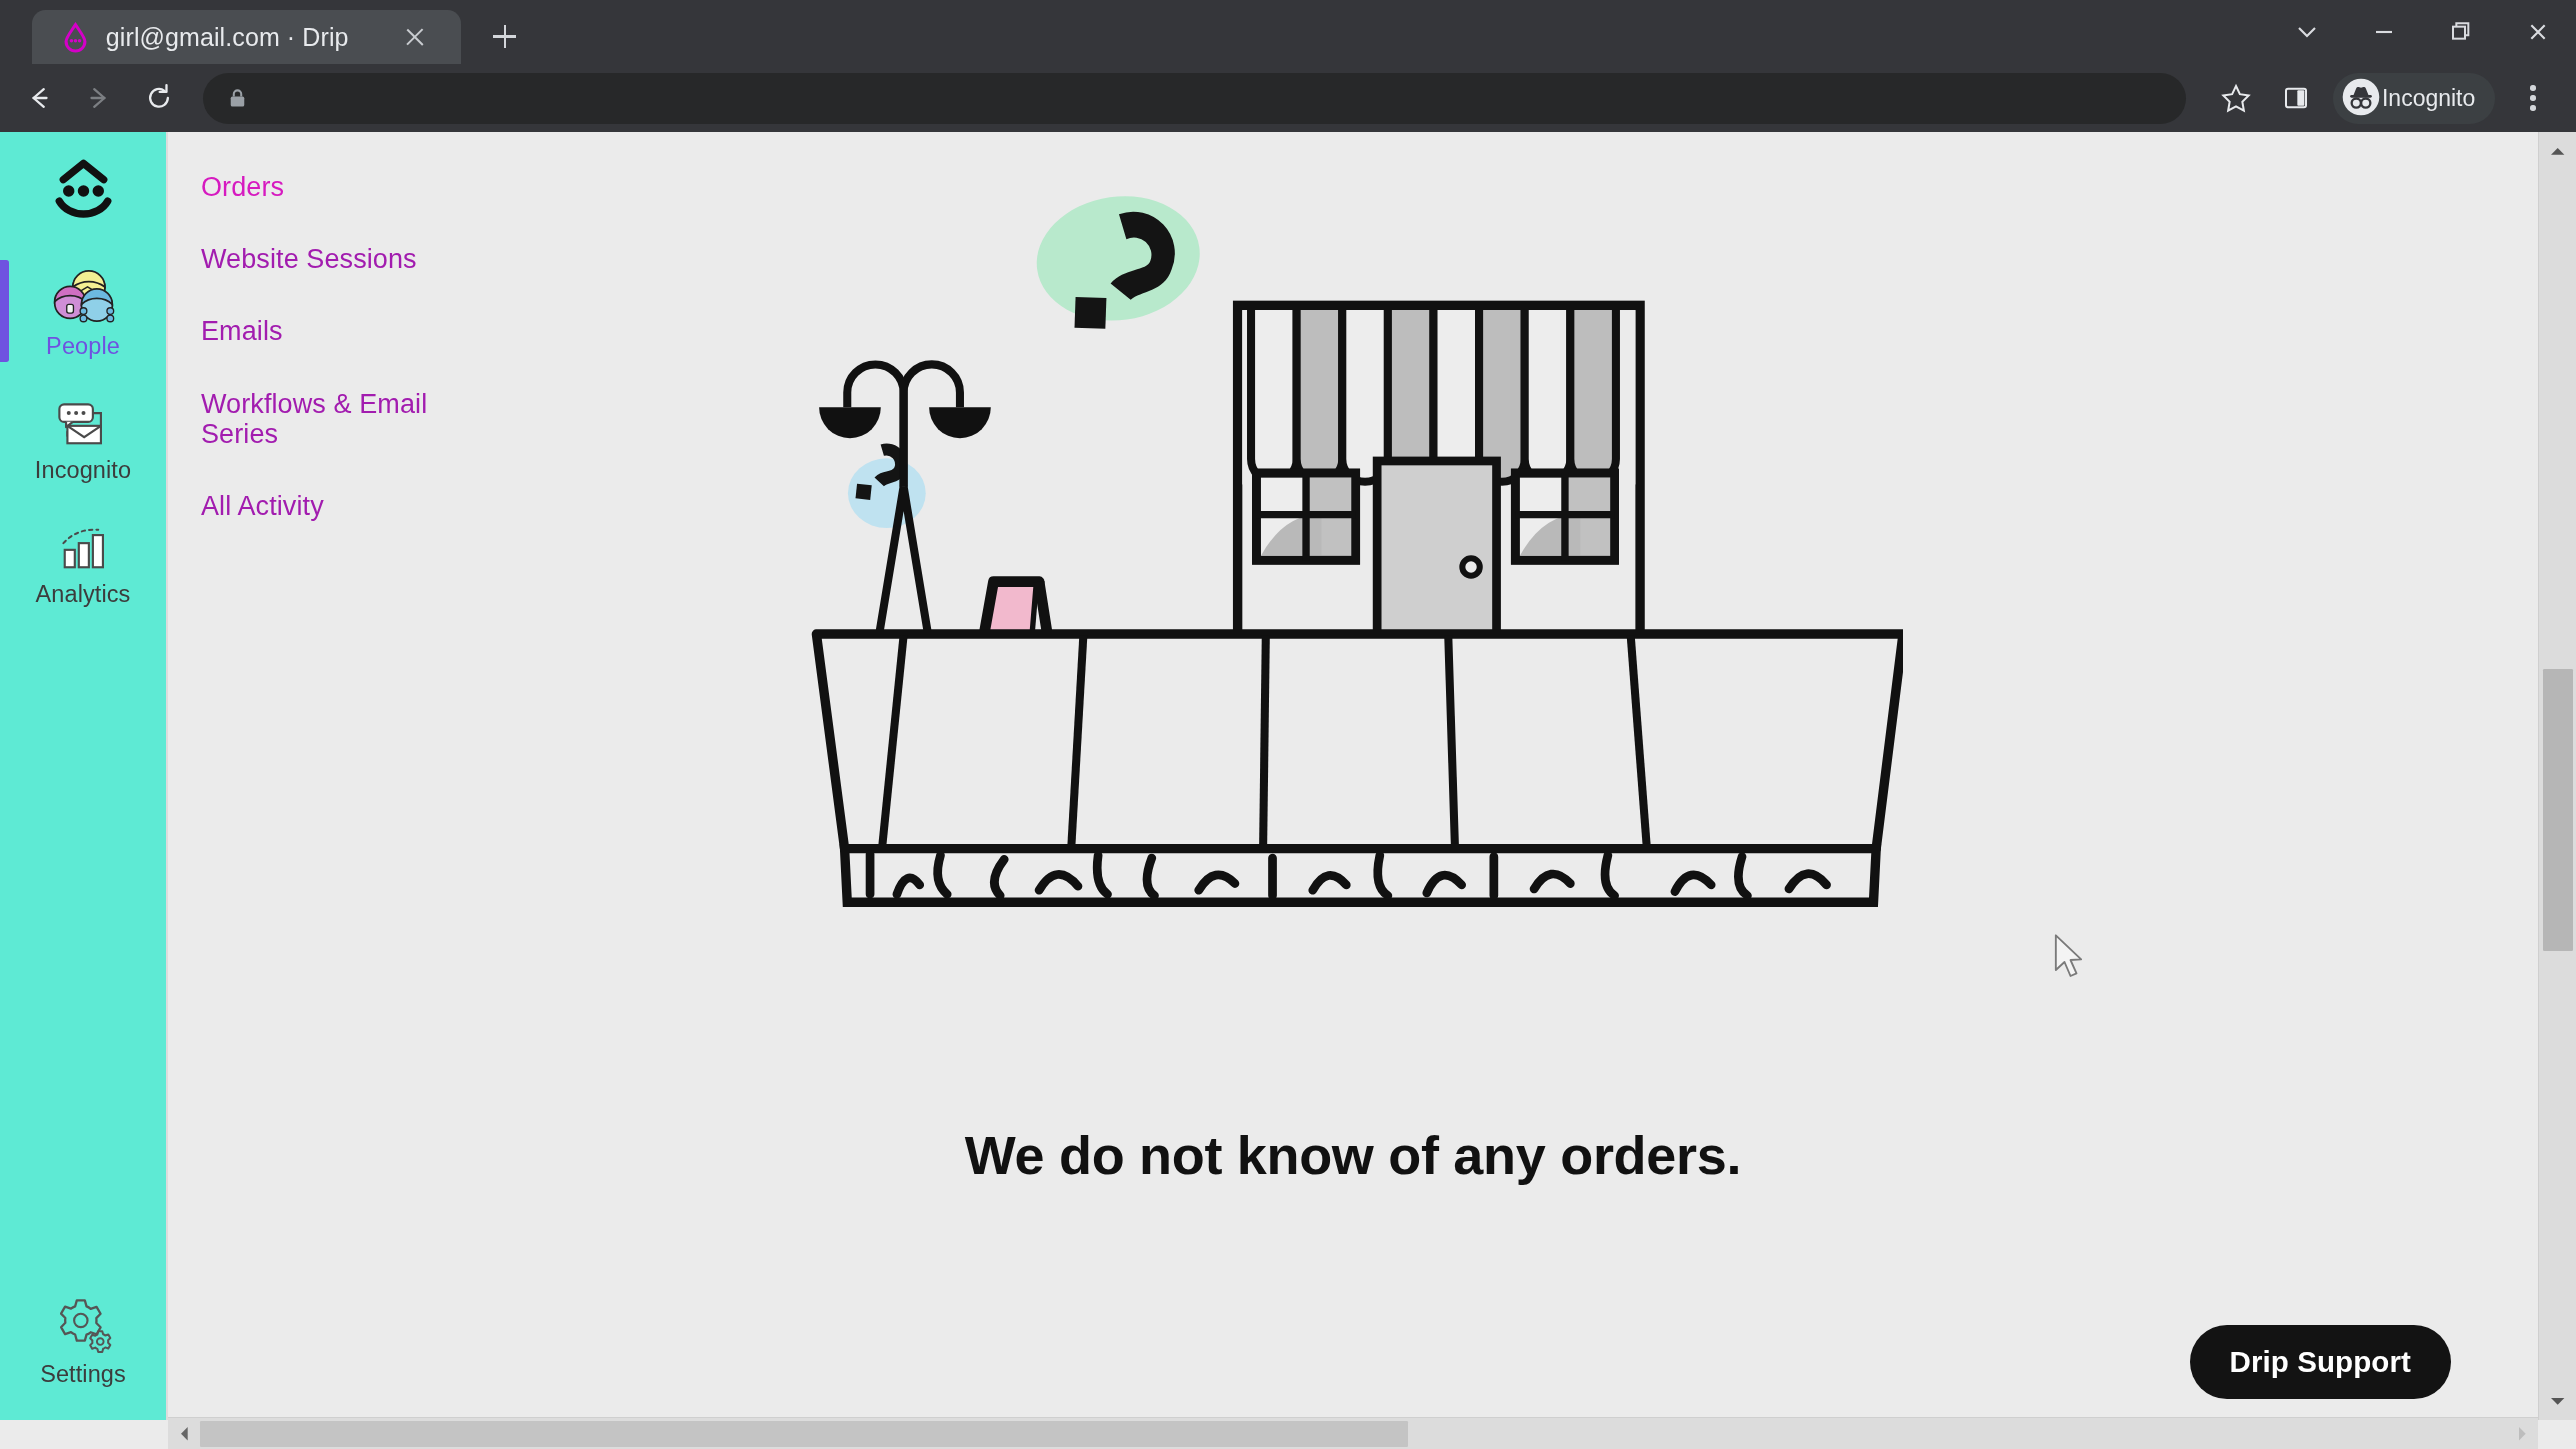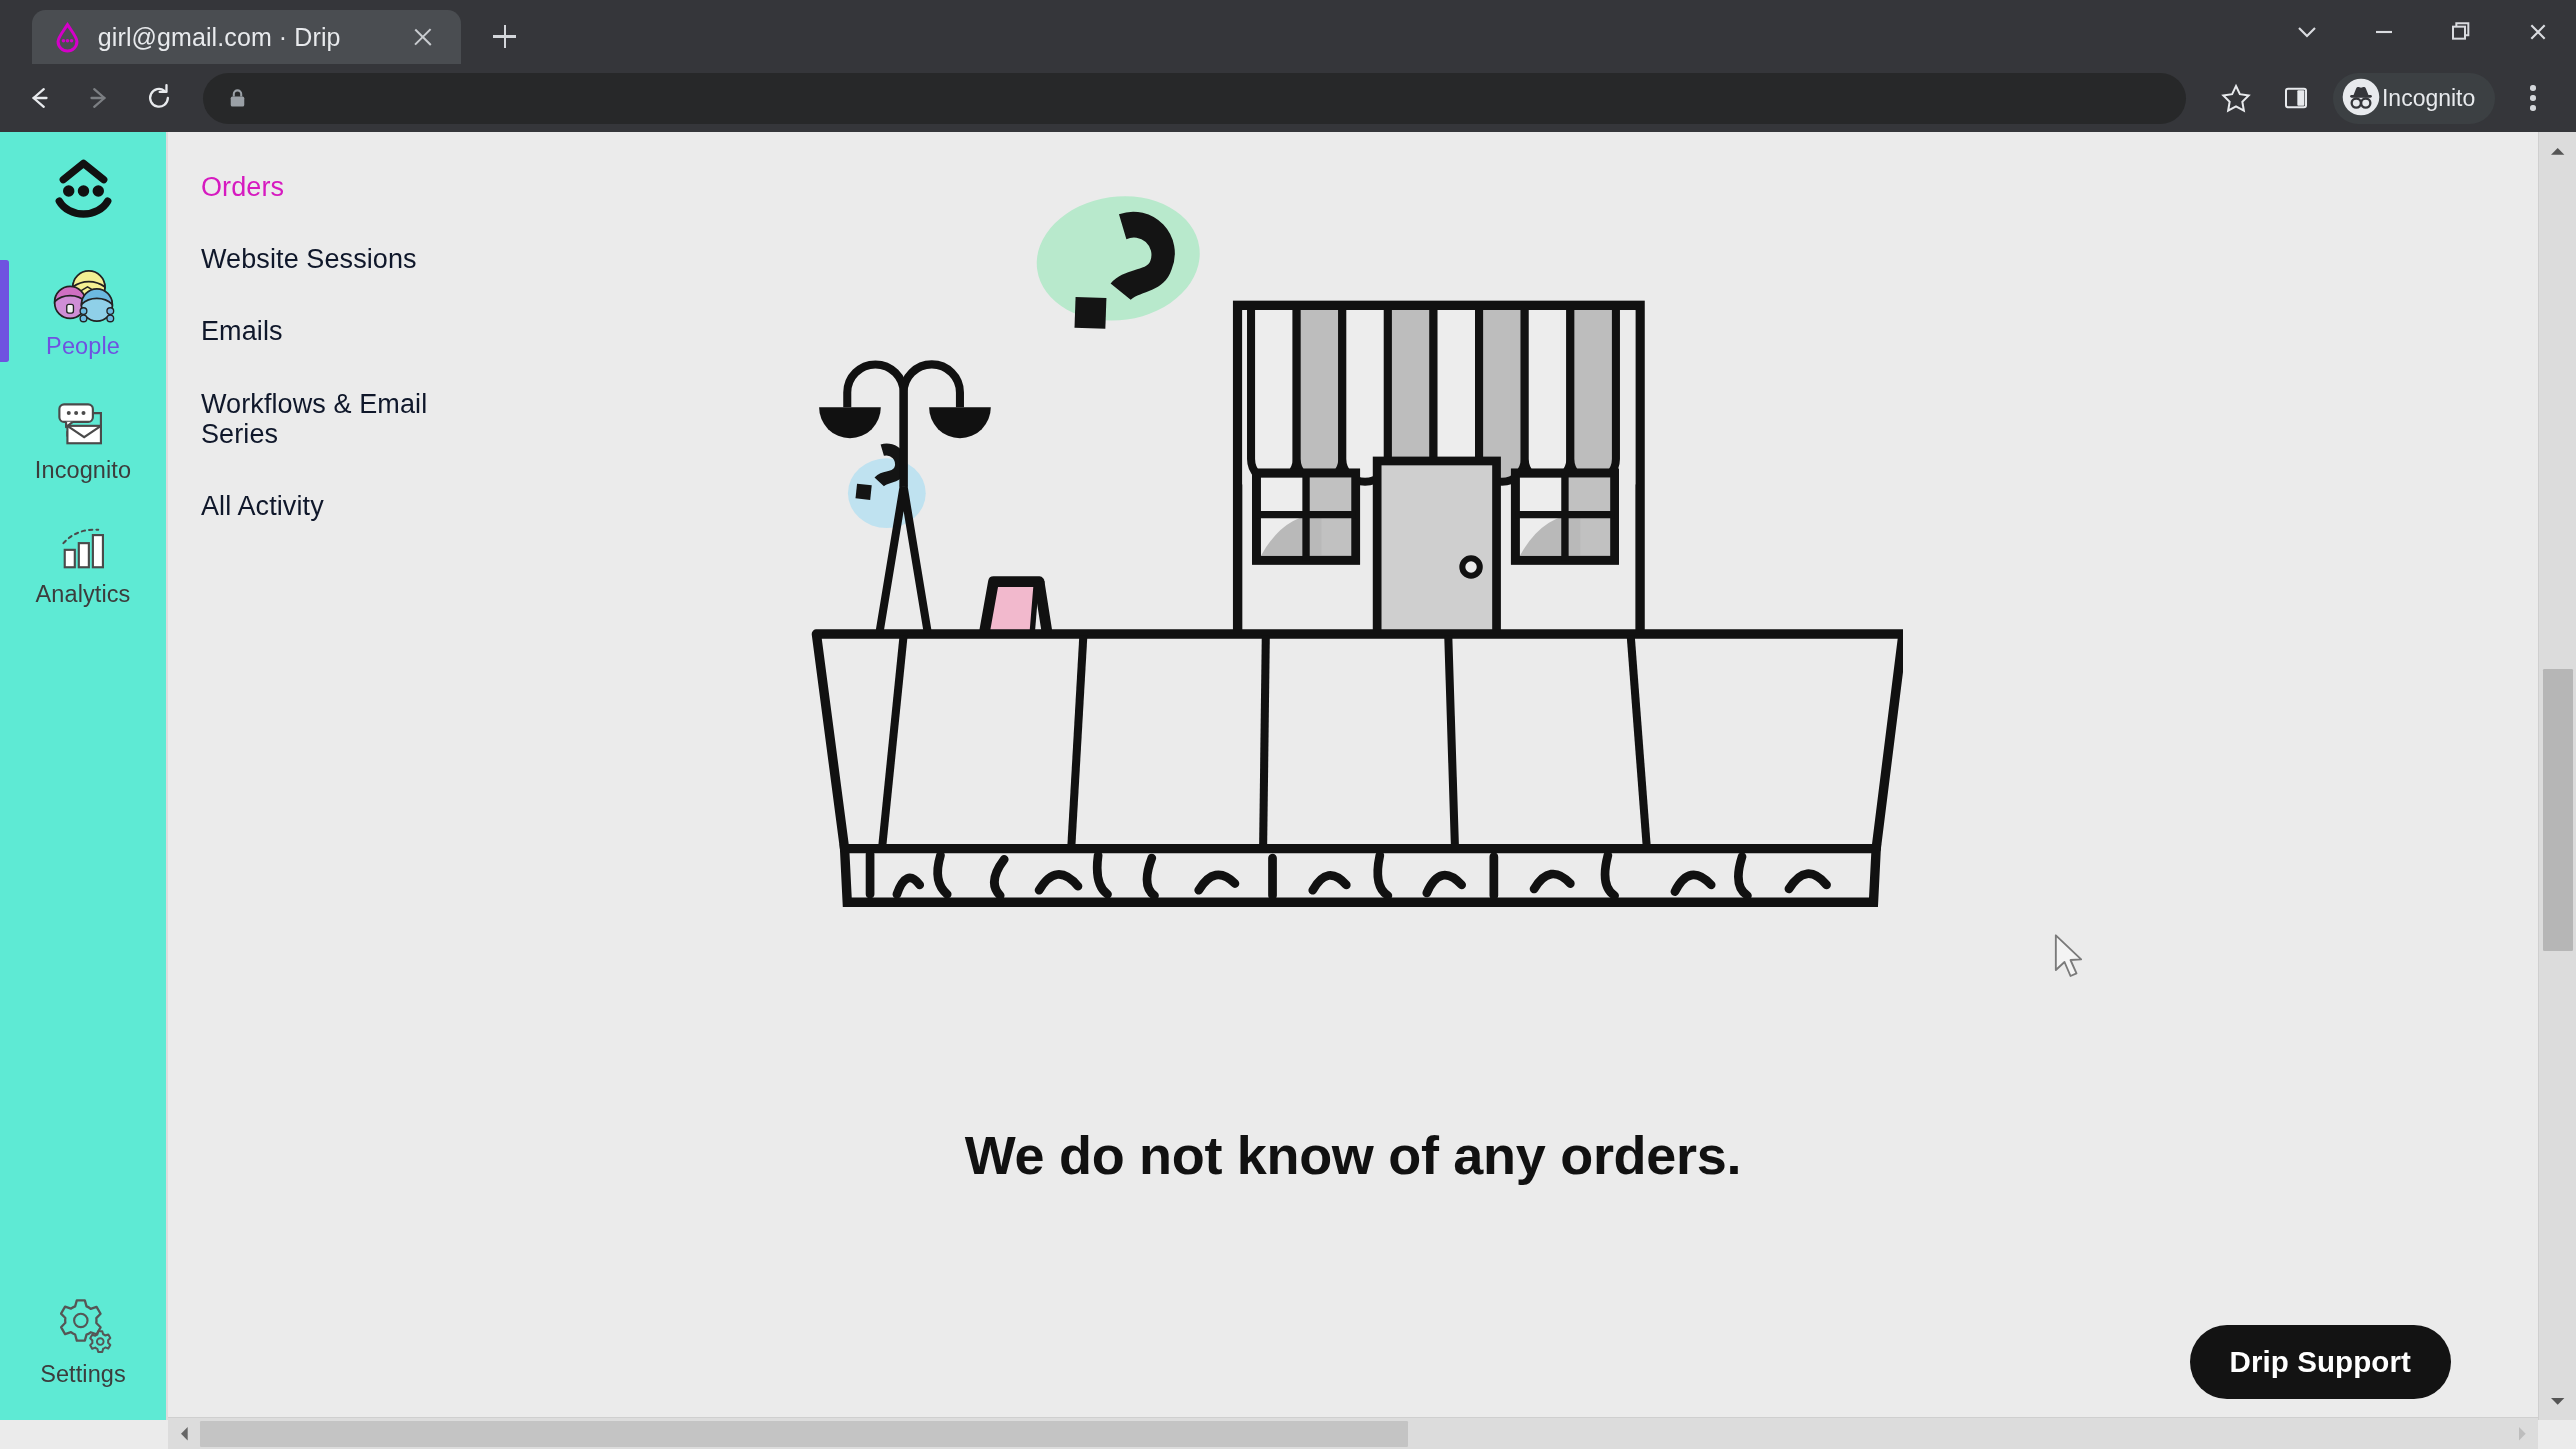--- a/index.html
+++ b/index.html
@@ -12,21 +12,21 @@
 
   
   .browser { width:2576px; height:1449px; position:relative; background:#35363a; }
 
   .tabstrip {
     height:64px; background:#35363a; position:relative;
     display:flex; align-items:flex-end; padding-left:32px;
   }
   .tab {
     width:429px; height:54px; background:#4a4d51; border-radius:13.4px 13.4px 0 0;
-    display:flex; align-items:center; padding:0 20px; position:relative;
+    display:flex; align-items:center; padding:0 28px; position:relative;
   }
   .tab-favicon { width:31px; height:31px; flex:0 0 31px; position:relative; margin-right:14.8px; }
   .tab-title {
     color:#e8eaed; font-size:25px; white-space:nowrap; overflow:hidden;
     text-overflow:ellipsis; flex:1; letter-spacing:0.1px;
   }
   .tab-close {
     width:36px; height:36px; flex:0 0 36px; position:relative; cursor:pointer;
   }
   .tab-close::before, .tab-close::after {
@@ -87,21 +87,21 @@
   .rail-item.active .rail-label { color:#6f52e0; }
   .rail-item.active::before {
     content:""; position:absolute; left:0; top:10.7px; bottom:10.7px; width:8.7px;
     background:#6f52e0; border-radius:0 2.7px 2.7px 0;
   }
   .rail-settings { position:absolute; left:0; right:0; bottom:19px; }
 
   
   .subnav { position:absolute; left:201px; top:40px; width:349px; }
   .subnav-item {
-    font-size:27px; line-height:1.12; color:#0f172a; margin-bottom:42px;
+    font-size:27px; line-height:1.12; color:#a21caf; margin-bottom:42px;
     cursor:pointer; max-width:268px; letter-spacing:0.1px;
   }
   .subnav-item.active { color:#d61ac0; }
 
   
   .empty-state {
     position:absolute; left:168px; right:38px; top:0; bottom:32px;
     display:flex; flex-direction:column; align-items:center; justify-content:flex-start;
     padding-top:39px;
   }

